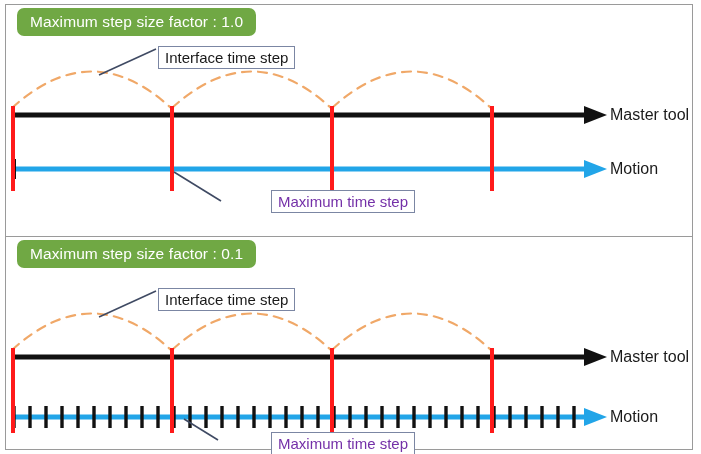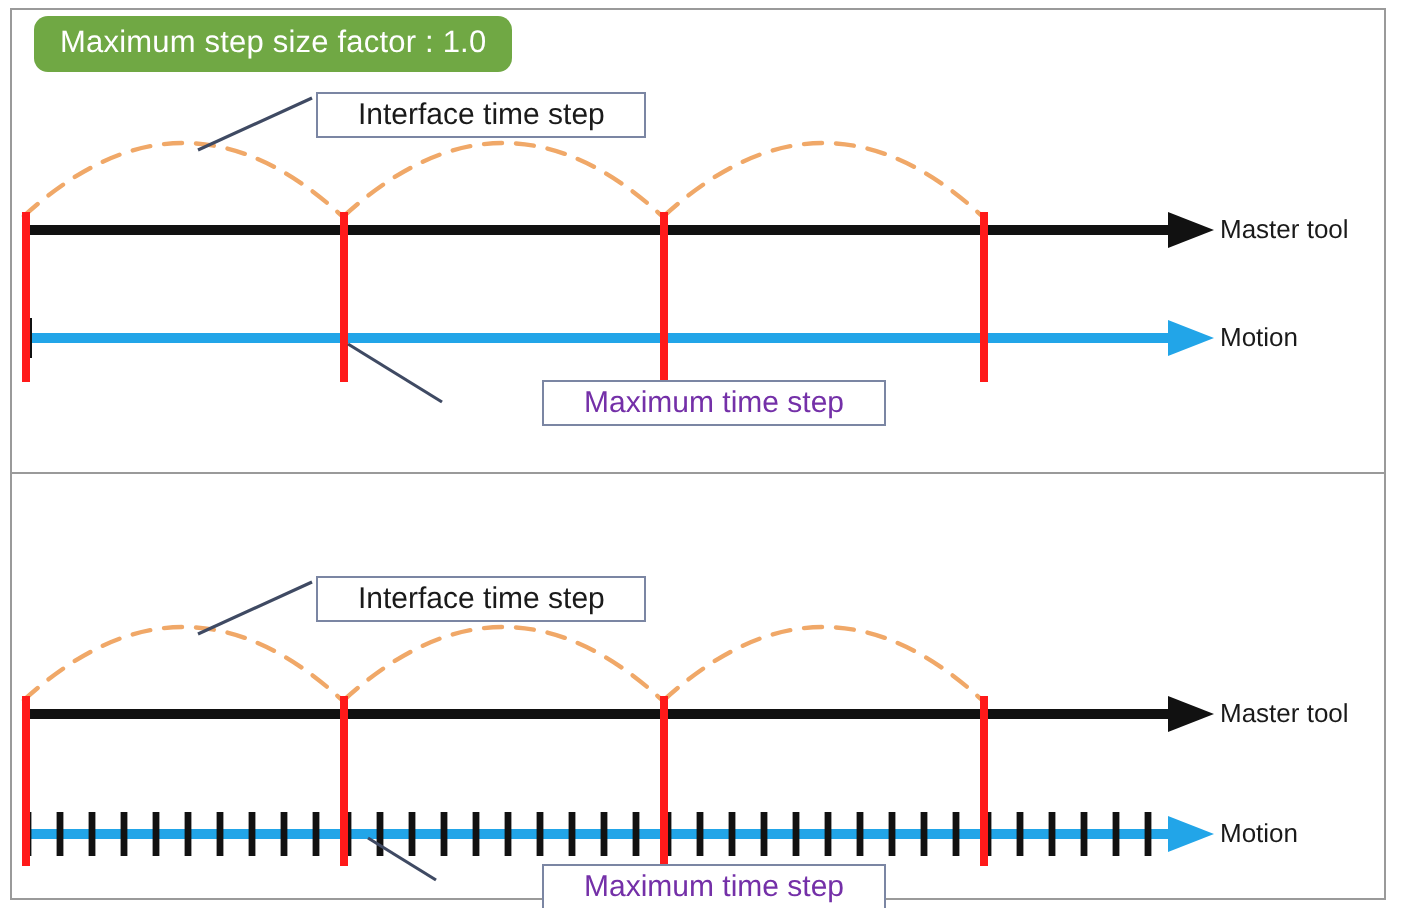--- a/index.html
+++ b/index.html
@@ -45,35 +45,35 @@
   #badge-top    { left: 11px; top: 3px; }
   #badge-bottom { left: 11px; top: 3px; }
 
   .callout {
     position: absolute;
     background: #ffffff;
     border: 1px solid #7b86a3;
     font-size: 15px;
     line-height: 21px;
     height: 23px;
-    padding: 0 20px;
+    padding: 0 6px;
     white-space: nowrap;
     box-sizing: border-box;
   }
   .callout.dark  { color: #1a1a1a; }
   .callout.purple{ color: #7430a8; margin-left: 48px; }
 
   #callout-interface-top    { left: 152px; top: 41px; }
   #callout-maximum-top      { left: 217px; top: 185px; }
   #callout-interface-bottom { left: 152px; top: 51px; }
   #callout-maximum-bottom   { left: 217px; top: 195px; }
 
   .axis-label {
     position: absolute;
-    font-size: 13px;
+    font-size: 16px;
     color: #1a1a1a;
     white-space: nowrap;
     line-height: 18px;
   }
   .svg-layer {
     position: absolute;
     left: 0;
     top: 0;
     width: 688px;
     height: 214px;
@@ -199,20 +199,21 @@
       <g>
         <line x1="7" y1="111" x2="7" y2="196" stroke="#ff1a1a" stroke-width="4"></line>
         <line x1="166" y1="111" x2="166" y2="196" stroke="#ff1a1a" stroke-width="4"></line>
         <line x1="326" y1="111" x2="326" y2="196" stroke="#ff1a1a" stroke-width="4"></line>
         <line x1="486" y1="111" x2="486" y2="196" stroke="#ff1a1a" stroke-width="4"></line>
       </g>
 
       <line x1="178" y1="182" x2="212" y2="203" stroke="#3f4a63" stroke-width="1.6"></line>
     </svg>
 
+    <div class="badge" id="badge-bottom">Maximum step size factor : 0.1</div>
 
     <div class="callout dark" id="callout-interface-bottom">Interface time step</div>
 
     <div class="callout purple" id="callout-maximum-bottom">Maximum time step</div>
 
     <div class="axis-label" style="left:604px; top:111px;">Master tool</div>
 
     <div class="axis-label" style="left:604px; top:171px;">Motion</div>
   </div>
 

